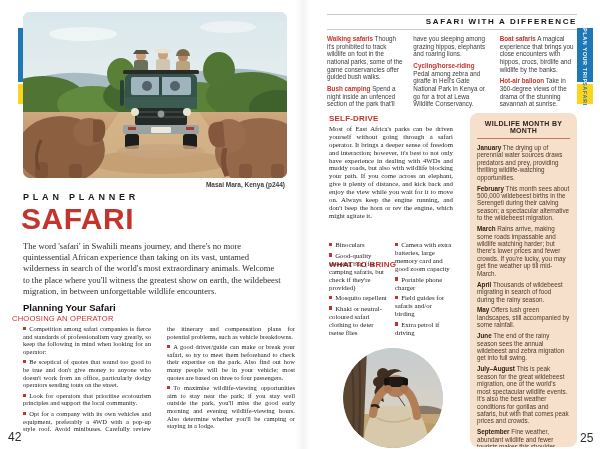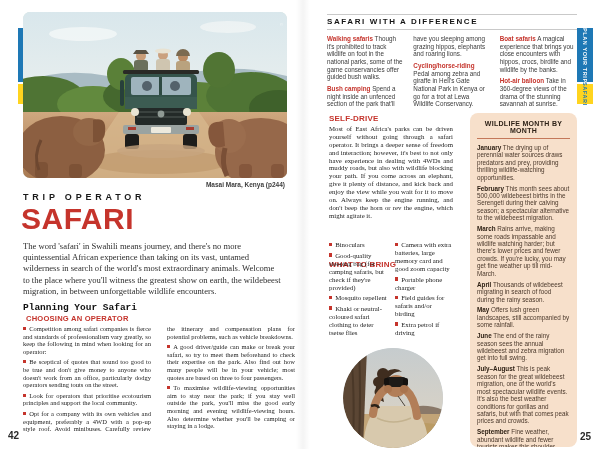--- a/index.html
+++ b/index.html
@@ -23,36 +23,36 @@
   .tab-blue{background:var(--tab-blue);color:#fff;}
   .tab-yellow{background:var(--tab-yellow);color:var(--tab-blue);}
 
   
   .photo-frame{left:23px;top:12px;width:264px;height:166px;border-radius:7px;overflow:hidden;background:#cfe0d8;}
   .photo-credit{position:absolute;right:3px;top:10px;writing-mode:vertical-rl;font-size:4px;color:rgba(255,255,255,.75);letter-spacing:1px;}
   .photo-caption{left:23px;top:181px;width:262px;text-align:right;font-size:6.5px;font-weight:bold;color:#3d3d3d;}
   .kicker{left:23px;top:192px;font-size:9px;font-weight:bold;letter-spacing:3.8px;color:#1a1a1a;}
   .page-title{left:21px;top:202px;font-size:30px;font-weight:800;letter-spacing:.5px;color:var(--accent-red);}
   .intro{left:23px;top:241px;width:260px;font-size:8.6px;line-height:1.3;color:#2e2e2e;font-family:Liberation Serif, serif;}
-  .planning-heading{left:23px;top:302px;font-size:9.5px;font-weight:bold;color:#101010;font-family:Liberation Mono, monospace;}
-  .planning-sub{left:26px;top:314px;font-size:7.6px;font-weight:bold;color:var(--accent-red);letter-spacing:.2px;}
+  .planning-heading{left:23px;top:302px;font-size:9.5px;font-weight:bold;color:#101010;}
+  .planning-sub{left:12px;top:314px;font-size:7.6px;font-weight:normal;color:var(--accent-red);letter-spacing:.2px;}
   .op-bullets{left:23px;top:325px;width:272px;height:122px;column-count:2;column-gap:16px;
     font-family:"Liberation Serif",serif;font-size:6.5px;line-height:1.17;color:#1c1c1c;text-align:justify;overflow:hidden;}
   .bullet-item{margin-bottom:3px;}
   .sq{display:inline-block;width:3.2px;height:3.2px;background:var(--accent-red);margin-right:3px;vertical-align:1px;}
-  .pagenum{font-size:10px;font-weight:bold;color:#2a2a2a;}
+  .pagenum{font-size:12px;font-weight:normal;color:#2a2a2a;}
   .pagenum-left{left:8px;top:430px;}
   .pagenum-right{left:580px;top:431px;}
 
   
   .spine{left:296px;top:0;width:14px;height:449px;background:linear-gradient(90deg,rgba(0,0,0,0),rgba(0,0,0,.045),rgba(0,0,0,0));}
 
   
   .rp-rule{left:327px;width:250px;height:1px;background:#c9c9c9;}
-  .rp-header{left:327px;top:17px;width:250px;text-align:left;font-size:8px;font-weight:bold;letter-spacing:1.6px;color:#141414;}
+  .rp-header{left:327px;top:17px;width:250px;text-align:right;font-size:8px;font-weight:bold;letter-spacing:1.6px;color:#141414;}
   .difference{left:327px;top:35px;width:250px;height:78px;column-count:3;column-gap:9px;
     font-size:6.3px;line-height:1.22;color:#3a3a3a;overflow:hidden;}
   .di-item{margin-bottom:4px;}
   .di-lead{color:var(--accent-red);font-weight:bold;}
   .red-head{font-size:8px;font-weight:bold;color:var(--accent-red);letter-spacing:.2px;}
   .self-heading{left:329px;top:114px;}
   .self-body{left:329px;top:125px;width:124px;font-family:"Liberation Serif",serif;font-size:6.8px;line-height:1.16;
     color:#1c1c1c;text-align:justify;}
   .bring-heading{left:329px;top:230px;margin-top:30px;}
   .bring-list{left:329px;top:241px;width:124px;height:104px;column-count:2;column-gap:8px;
@@ -166,21 +166,21 @@
         <path d="M200,110 q-18,-2 -14,16 q3,13 16,8 Z" fill="#85573c"></path>
         <path d="M202,136 q-4,16 2,28" stroke="#7a4f36" stroke-width="5" fill="none"></path>
         <rect x="216" y="152" width="13" height="14" rx="4" fill="#85573c"></rect>
         <rect x="248" y="152" width="13" height="14" rx="4" fill="#85573c"></rect>
       </g>
     </svg>
     <div class="photo-credit">©</div>
   </div>
 
   <div class="abs photo-caption">Masai Mara, Kenya (p244)</div>
-  <div class="abs kicker">TRIP OPERATOR</div>
+  <div class="abs kicker">PLAN PLANNER</div>
   <div class="abs page-title">SAFARI</div>
   <div class="abs intro">The word 'safari' in Swahili means journey, and there's no more quintessential African experience than taking on its vast, untamed wilderness in search of the world's most extraordinary animals. Welcome to the place where you'll witness the greatest show on earth, the wildebeest migration, in between unforgettable wildlife encounters.</div>
   <div class="abs planning-heading">Planning Your Safari</div>
   <div class="abs planning-sub">CHOOSING AN OPERATOR</div>
 
   <div class="abs op-bullets">
 
       <div class="bullet-item"><span class="sq"></span><span>Competition among safari companies is fierce and standards of professionalism vary greatly, so keep the following in mind when looking for an operator:</span></div>
 
       <div class="bullet-item"><span class="sq"></span><span>Be sceptical of quotes that sound too good to be true and don't give money to anyone who doesn't work from an office, particularly dodgy operators sending touts on the street.</span></div>

